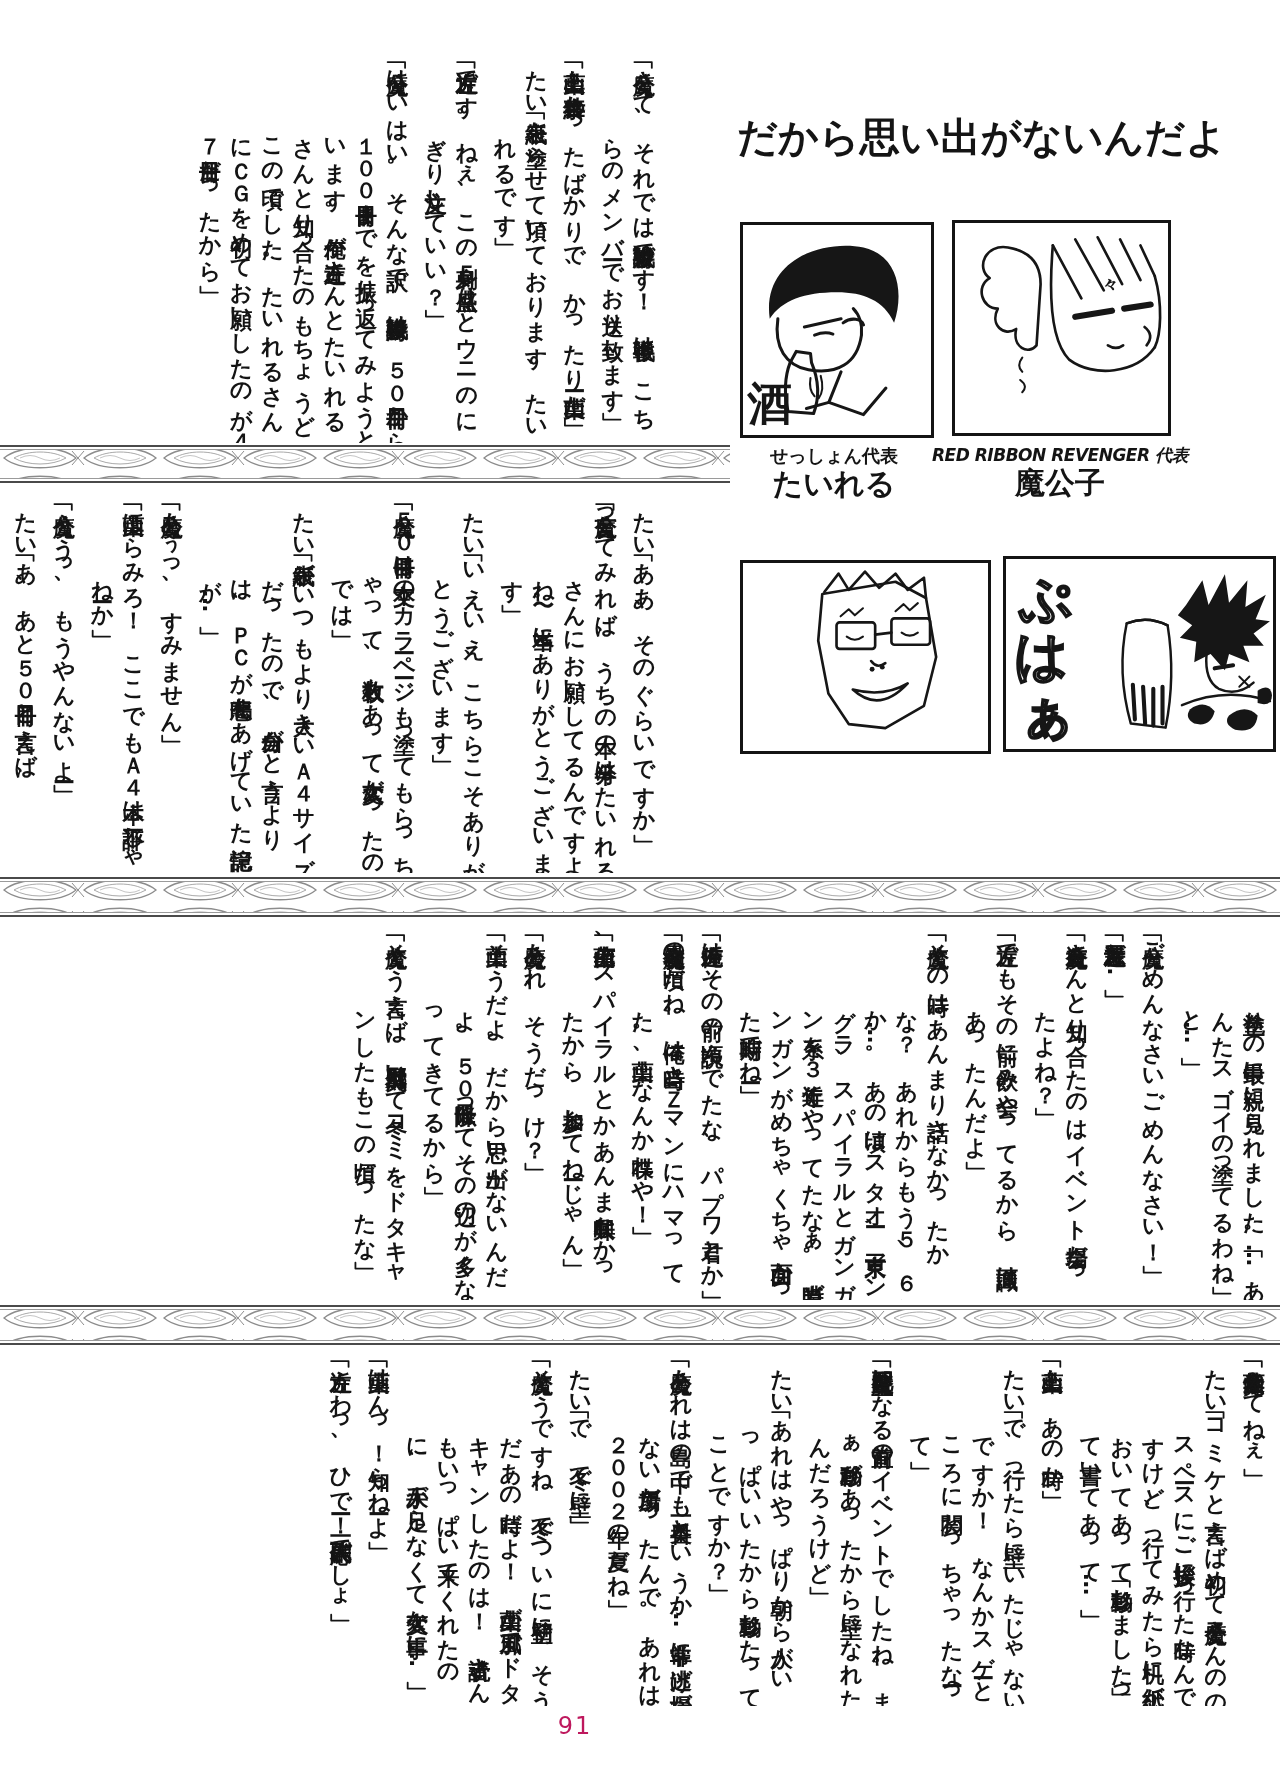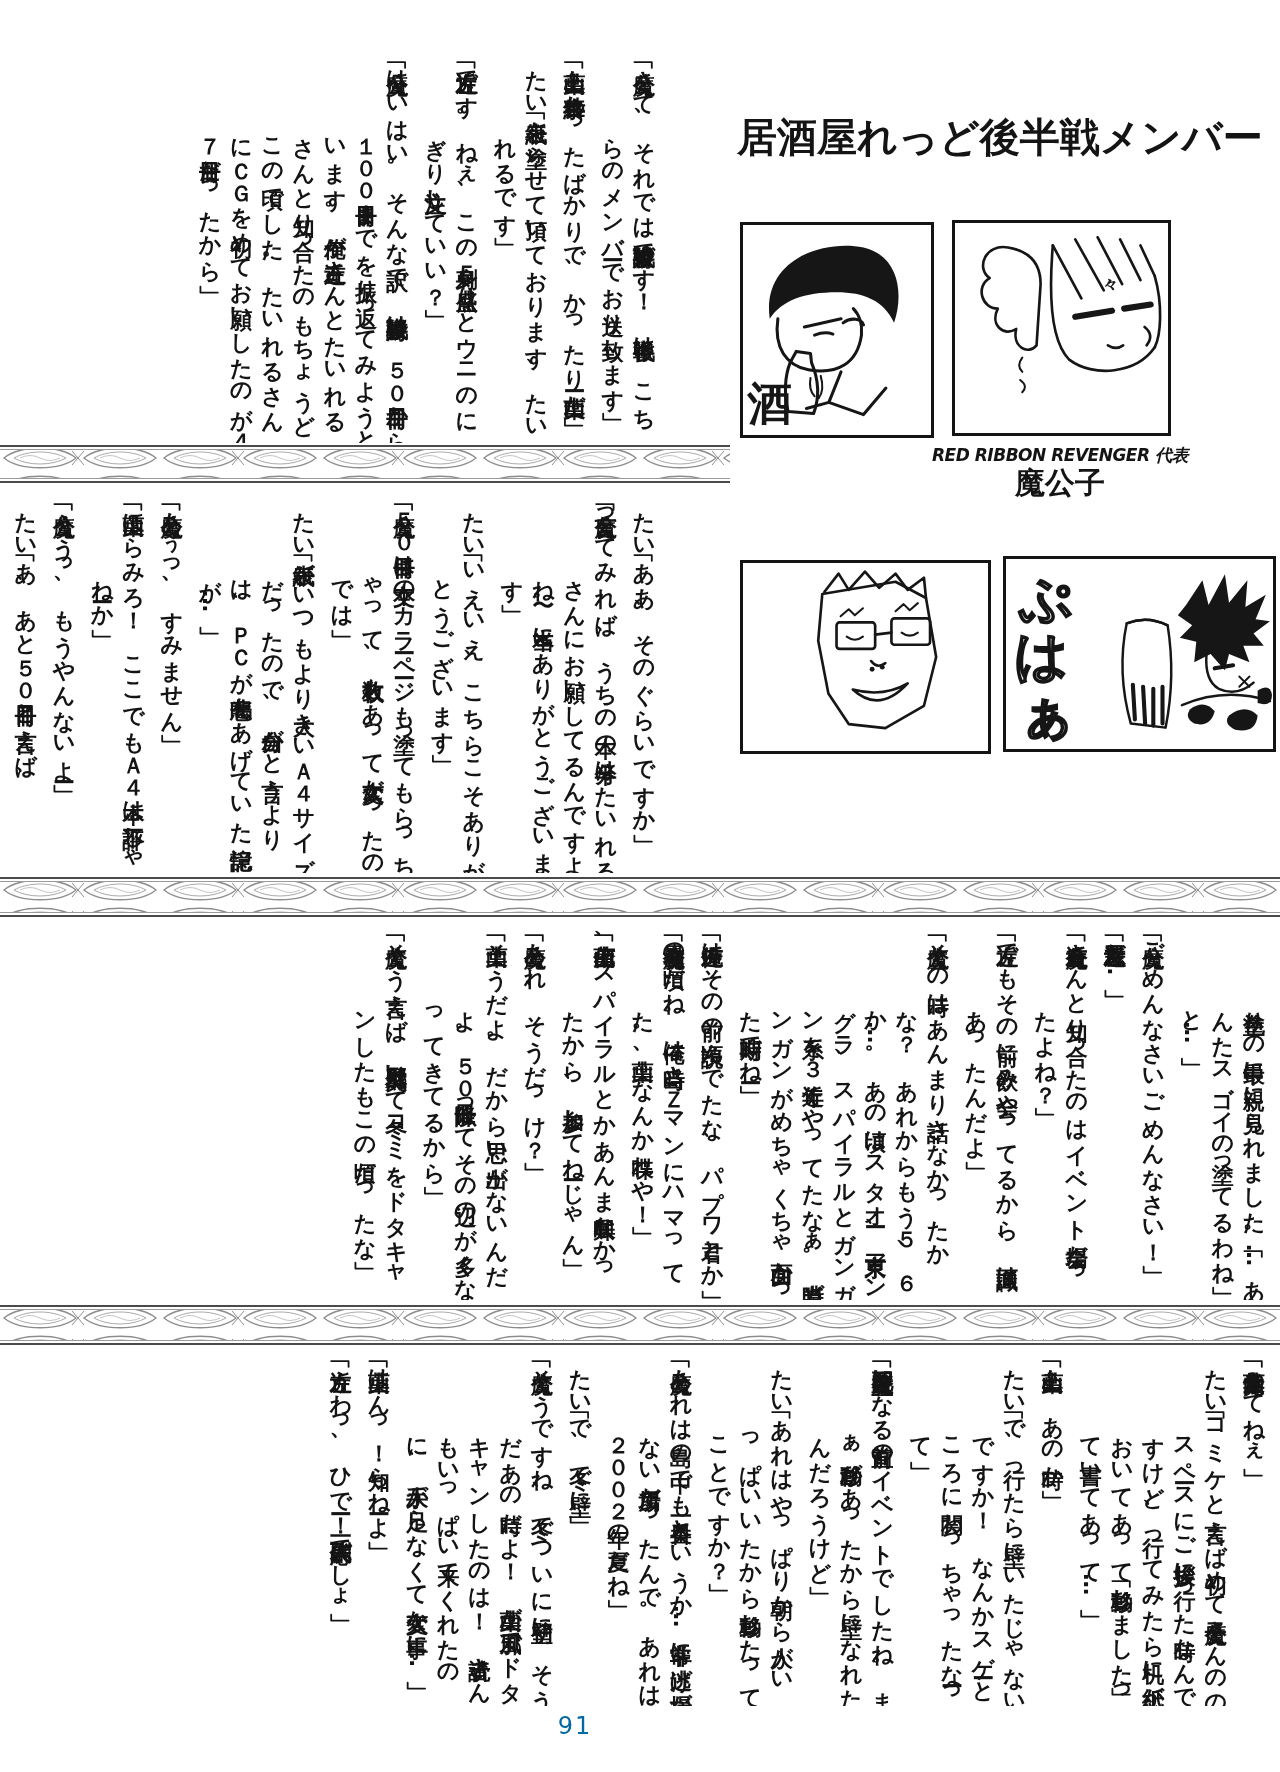--- a/index.html
+++ b/index.html
@@ -47,21 +47,21 @@
   .cap .role { display:block; font-size:18px; line-height:1.15; }
   .cap .name { display:block; font-size:30px; line-height:1.15; }
   #cap1 { left:718px; top:446px; width:232px; }
   #cap2 { left:900px; top:446px; width:320px; }
   #cap2 .role { font-style:italic; font-size:17px; letter-spacing:-0.5px; }
   #cap3 { left:742px; top:758px; width:241px; }
   #cap4 { left:1005px; top:754px; width:263px; }
 
   .pagenum {
     position:absolute; left:0; right:0; top:1712px; text-align:center;
-    padding-right:130px; font-size:24px; color:#0369a1; letter-spacing:2px;
+    padding-right:130px; font-size:24px; color:#be185d; letter-spacing:2px;
   }
 </style>
 </head>
 <body>
 
 <svg width="0" height="0" style="position:absolute" aria-hidden="true">
   <defs>
     <pattern id="ornpat" width="160" height="28" patternUnits="userSpaceOnUse">
       <path d="M4,14 C20,1 60,1 76,14 C60,27 20,27 4,14 Z" fill="none" stroke="#8c8c8c" stroke-width="1.3"></path>
       <path d="M14,14 C28,6 52,6 66,14 C52,22 28,22 14,14 Z" fill="none" stroke="#a8a8a8" stroke-width="1"></path>
@@ -77,21 +77,21 @@
 <div class="page">
 
   <div class="vsec" id="sec1">
     <p class="speech"><span class="spk">魔公</span><span>「さて、それでは対談後半戦です！　後半戦は、こちらのメンバーでお送り致します」</span></p>
     <p class="speech"><span class="spk">葉山</span><span>「あー仕事終わったばかりで、かったりー葉山だ」</span></p>
     <p class="speech"><span class="spk">たい</span><span>「表紙を塗らせて頂いております、たいれるです」</span></p>
     <p class="speech"><span class="spk">左近</span><span>「左近です。ねぇ、この刺身５点盛りとウニのにぎり注文していい？」</span></p>
     <p class="speech"><span class="spk">魔公</span><span>「はいはい。そんな訳で、対談後半戦は、５０冊目から１００冊目までを振り返ってみようと思います。俺が左近さんとたいれるさんと知り合ったのもちょうどこの頃でした。たいれるさんにＣＧを初めてお願いしたのが４７冊目だったから」</span></p>
   </div>
 
-  <div class="title">居酒屋れっど後半戦メンバー</div>
+  <div class="title">だから思い出がないんだよ</div>
 
   <div class="pbox" id="pbox1">
     <svg viewBox="0 0 184 206">
       <g stroke="#161616" stroke-width="3" fill="none" stroke-linecap="round" stroke-linejoin="round">
         <path d="M26,92 C18,34 78,14 118,22 C152,30 158,66 148,96 C138,74 118,66 92,66 C60,66 38,74 26,92 Z" fill="#161616" stroke="none"></path>
         <path d="M34,92 C30,120 42,138 64,142 C92,147 112,136 116,108 C117,98 114,88 108,82"></path>
         <path d="M60,100 L96,92"></path>
         <path d="M98,96 C106,90 116,92 118,98"></path>
         <path d="M70,108 q10,-4 18,-1"></path>
         <path d="M96,144 L84,174 L118,186 L140,160"></path>
@@ -110,20 +110,24 @@
         <path d="M96,22 C92,70 94,116 112,134 C136,152 178,148 196,122"></path>
         <path d="M96,22 L124,74 M118,16 L146,66 M140,14 L164,60 M162,16 L182,56 M182,22 L196,52"></path>
         <path d="M196,52 C204,80 202,110 196,122"></path>
         <path d="M118,92 L154,86" stroke-width="6"></path>
         <path d="M166,84 L192,80" stroke-width="6"></path>
         <path d="M150,120 q8,5 15,0"></path>
         <path d="M186,102 q10,8 2,18"></path>
       </g>
       <text x="144" y="66" font-size="17" font-weight="bold" fill="#161616">々</text>
     </svg>
+  </div>
+  <div class="cap" id="cap1">
+    <span class="role">せっしょん代表</span>
+    <span class="name">たいれる</span>
   </div>
   <div class="cap" id="cap2">
     <span class="role">RED RIBBON REVENGER 代表</span>
     <span class="name">魔公子</span>
   </div>
 
   <div class="strip" id="strip1">
     <svg viewBox="0 0 730 40" preserveAspectRatio="none">
       <rect x="0" y="1" width="730" height="2" fill="#4a4a4a"></rect>
       <rect x="0" y="5" width="730" height="1" fill="#9a9a9a"></rect>

